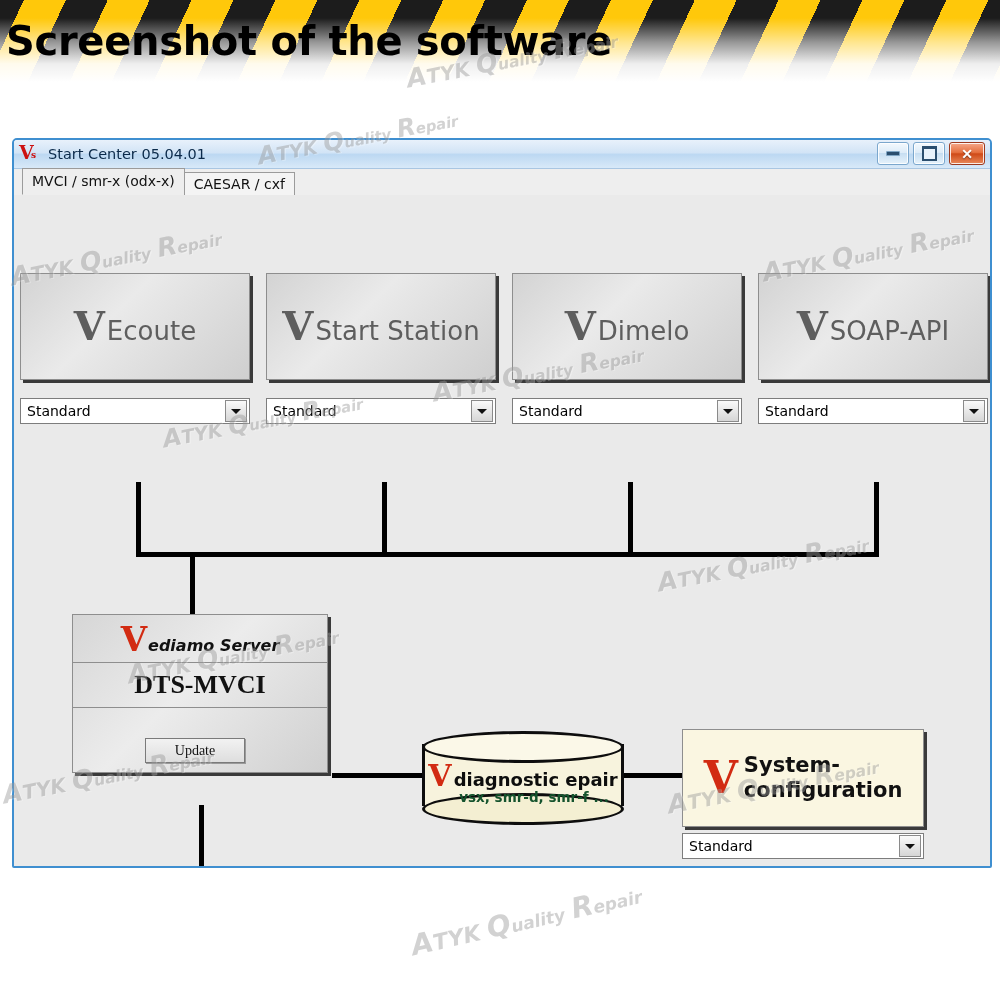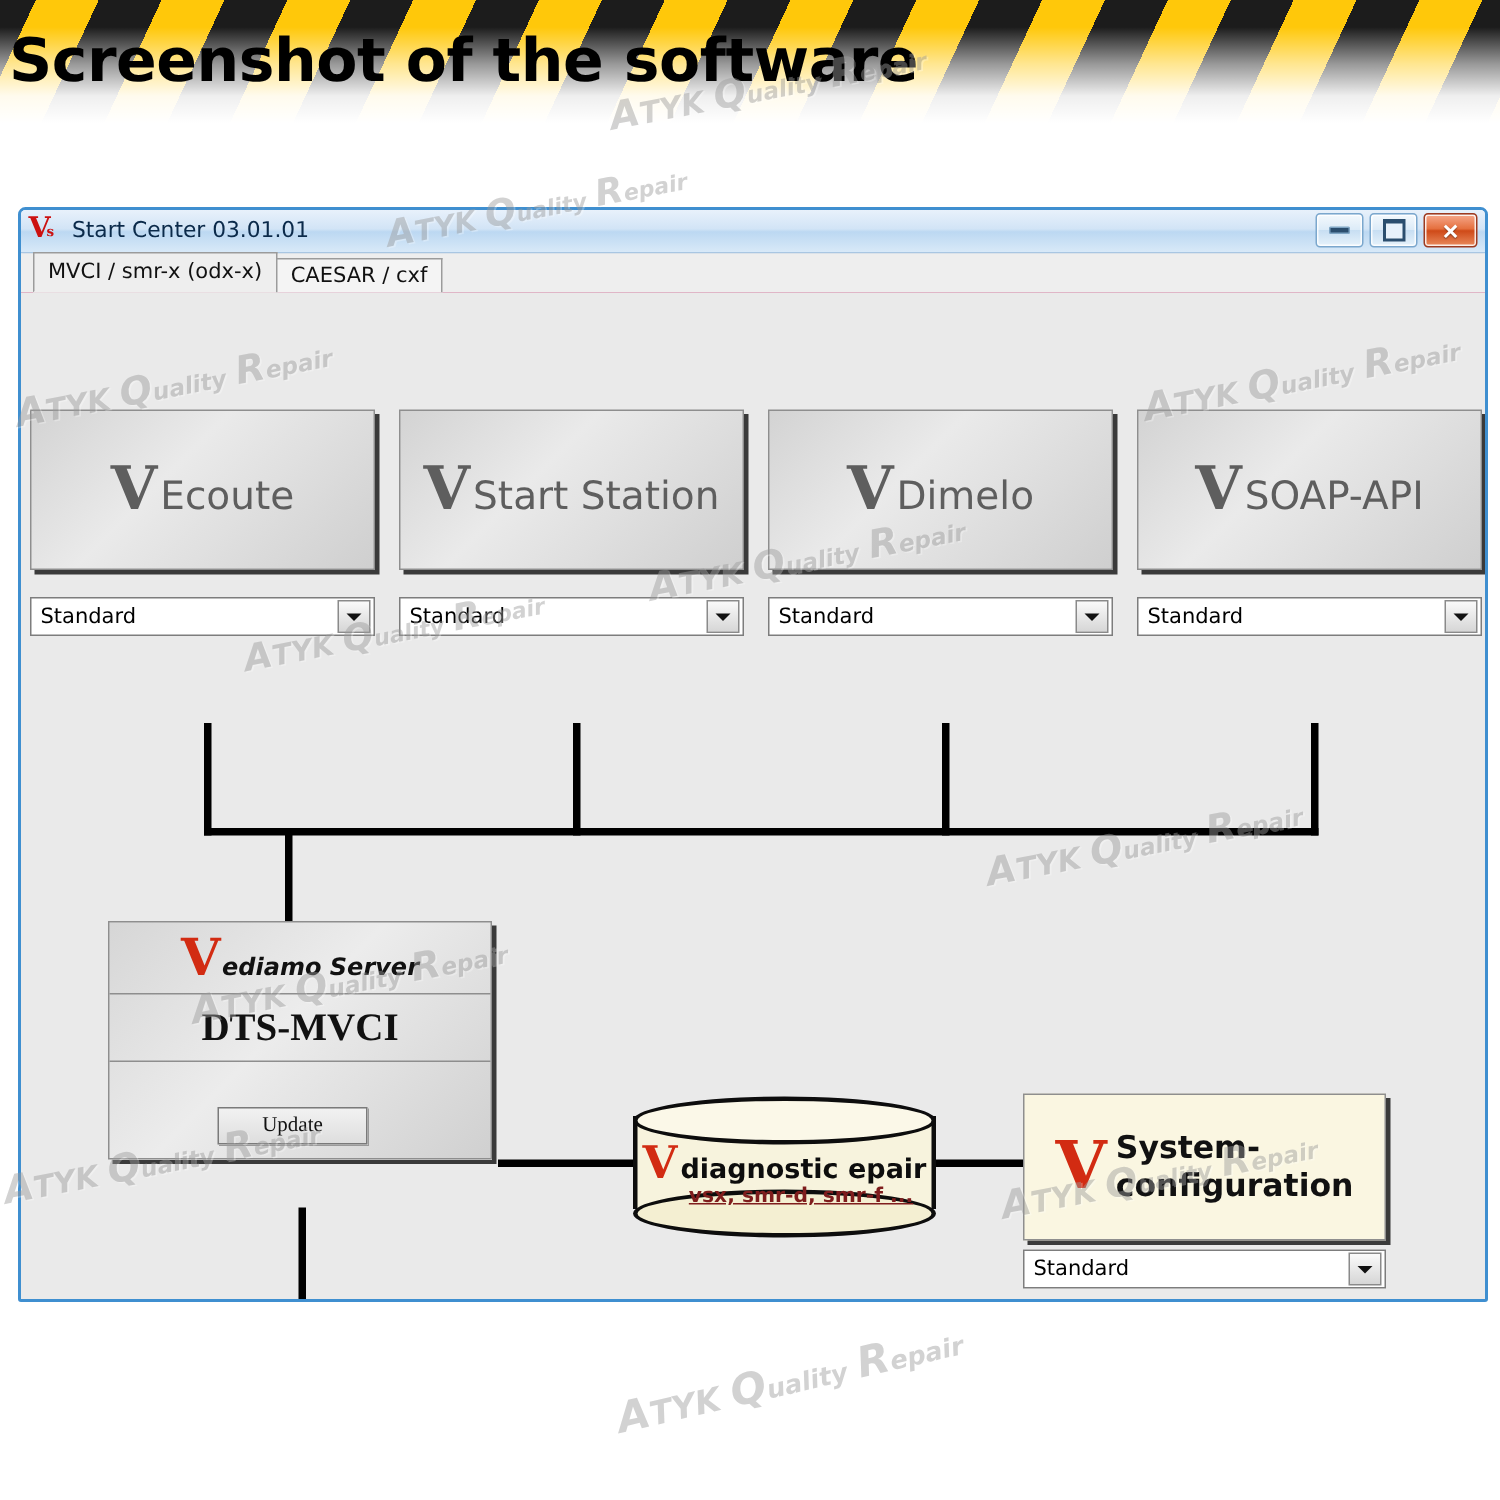--- a/index.html
+++ b/index.html
@@ -217,22 +217,22 @@
   #db .txtwrap{
     position:absolute;left:0;top:26px;width:202px;height:54px;
     display:flex;flex-direction:column;align-items:center;justify-content:center;z-index:3;
   }
   #db .line1{display:flex;align-items:baseline;}
   #db .line1 .bigv{
     font-family:"DejaVu Serif","Liberation Serif",serif;
     font-size:30px;font-weight:bold;color:#d22b12;line-height:26px;margin-right:2px;
   }
   #db .line1 .txt{font-size:18px;font-weight:bold;color:#0d0d0d;font-family:"DejaVu Sans","Liberation Sans",sans-serif;}
-  #db .line2{font-size:13.5px;font-weight:bold;color:#7f1d1d;margin-left:22px;margin-top:-1px;
-    font-family:"DejaVu Sans","Liberation Sans",sans-serif;text-decoration:underline;}
+  #db .line2{font-size:13.5px;font-weight:bold;color:#14532d;margin-left:22px;margin-top:-1px;
+    font-family:"DejaVu Sans","Liberation Sans",sans-serif;}
 
   
   #sysconf{
     position:absolute;left:668px;top:534px;width:240px;height:96px;
     background:#faf6e1;border:1px solid #8e8e8e;
     box-shadow:3px 3px 0 0 #3a3a3a;
     display:flex;align-items:center;justify-content:center;
   }
   #sysconf .inner{display:flex;align-items:center;}
   #sysconf .bigv{
@@ -253,21 +253,21 @@
   <div id="banner-title">Screenshot of the software</div>
 </div>
 
 <div id="win">
 
   <div id="titlebar">
     <div id="win-icon">
       <span class="v">V</span>
         <span class="s">s</span>
     </div>
-    <div id="win-title">Start Center 03.01.01</div>
+    <div id="win-title">Start Center 05.04.01</div>
     <div id="win-buttons">
       <div class="wbtn">
         <span class="min-g"></span>
       </div>
       <div class="wbtn">
         <span class="max-g"></span>
       </div>
       <div class="wbtn close">
         <span class="x-g">✕</span>
       </div>

